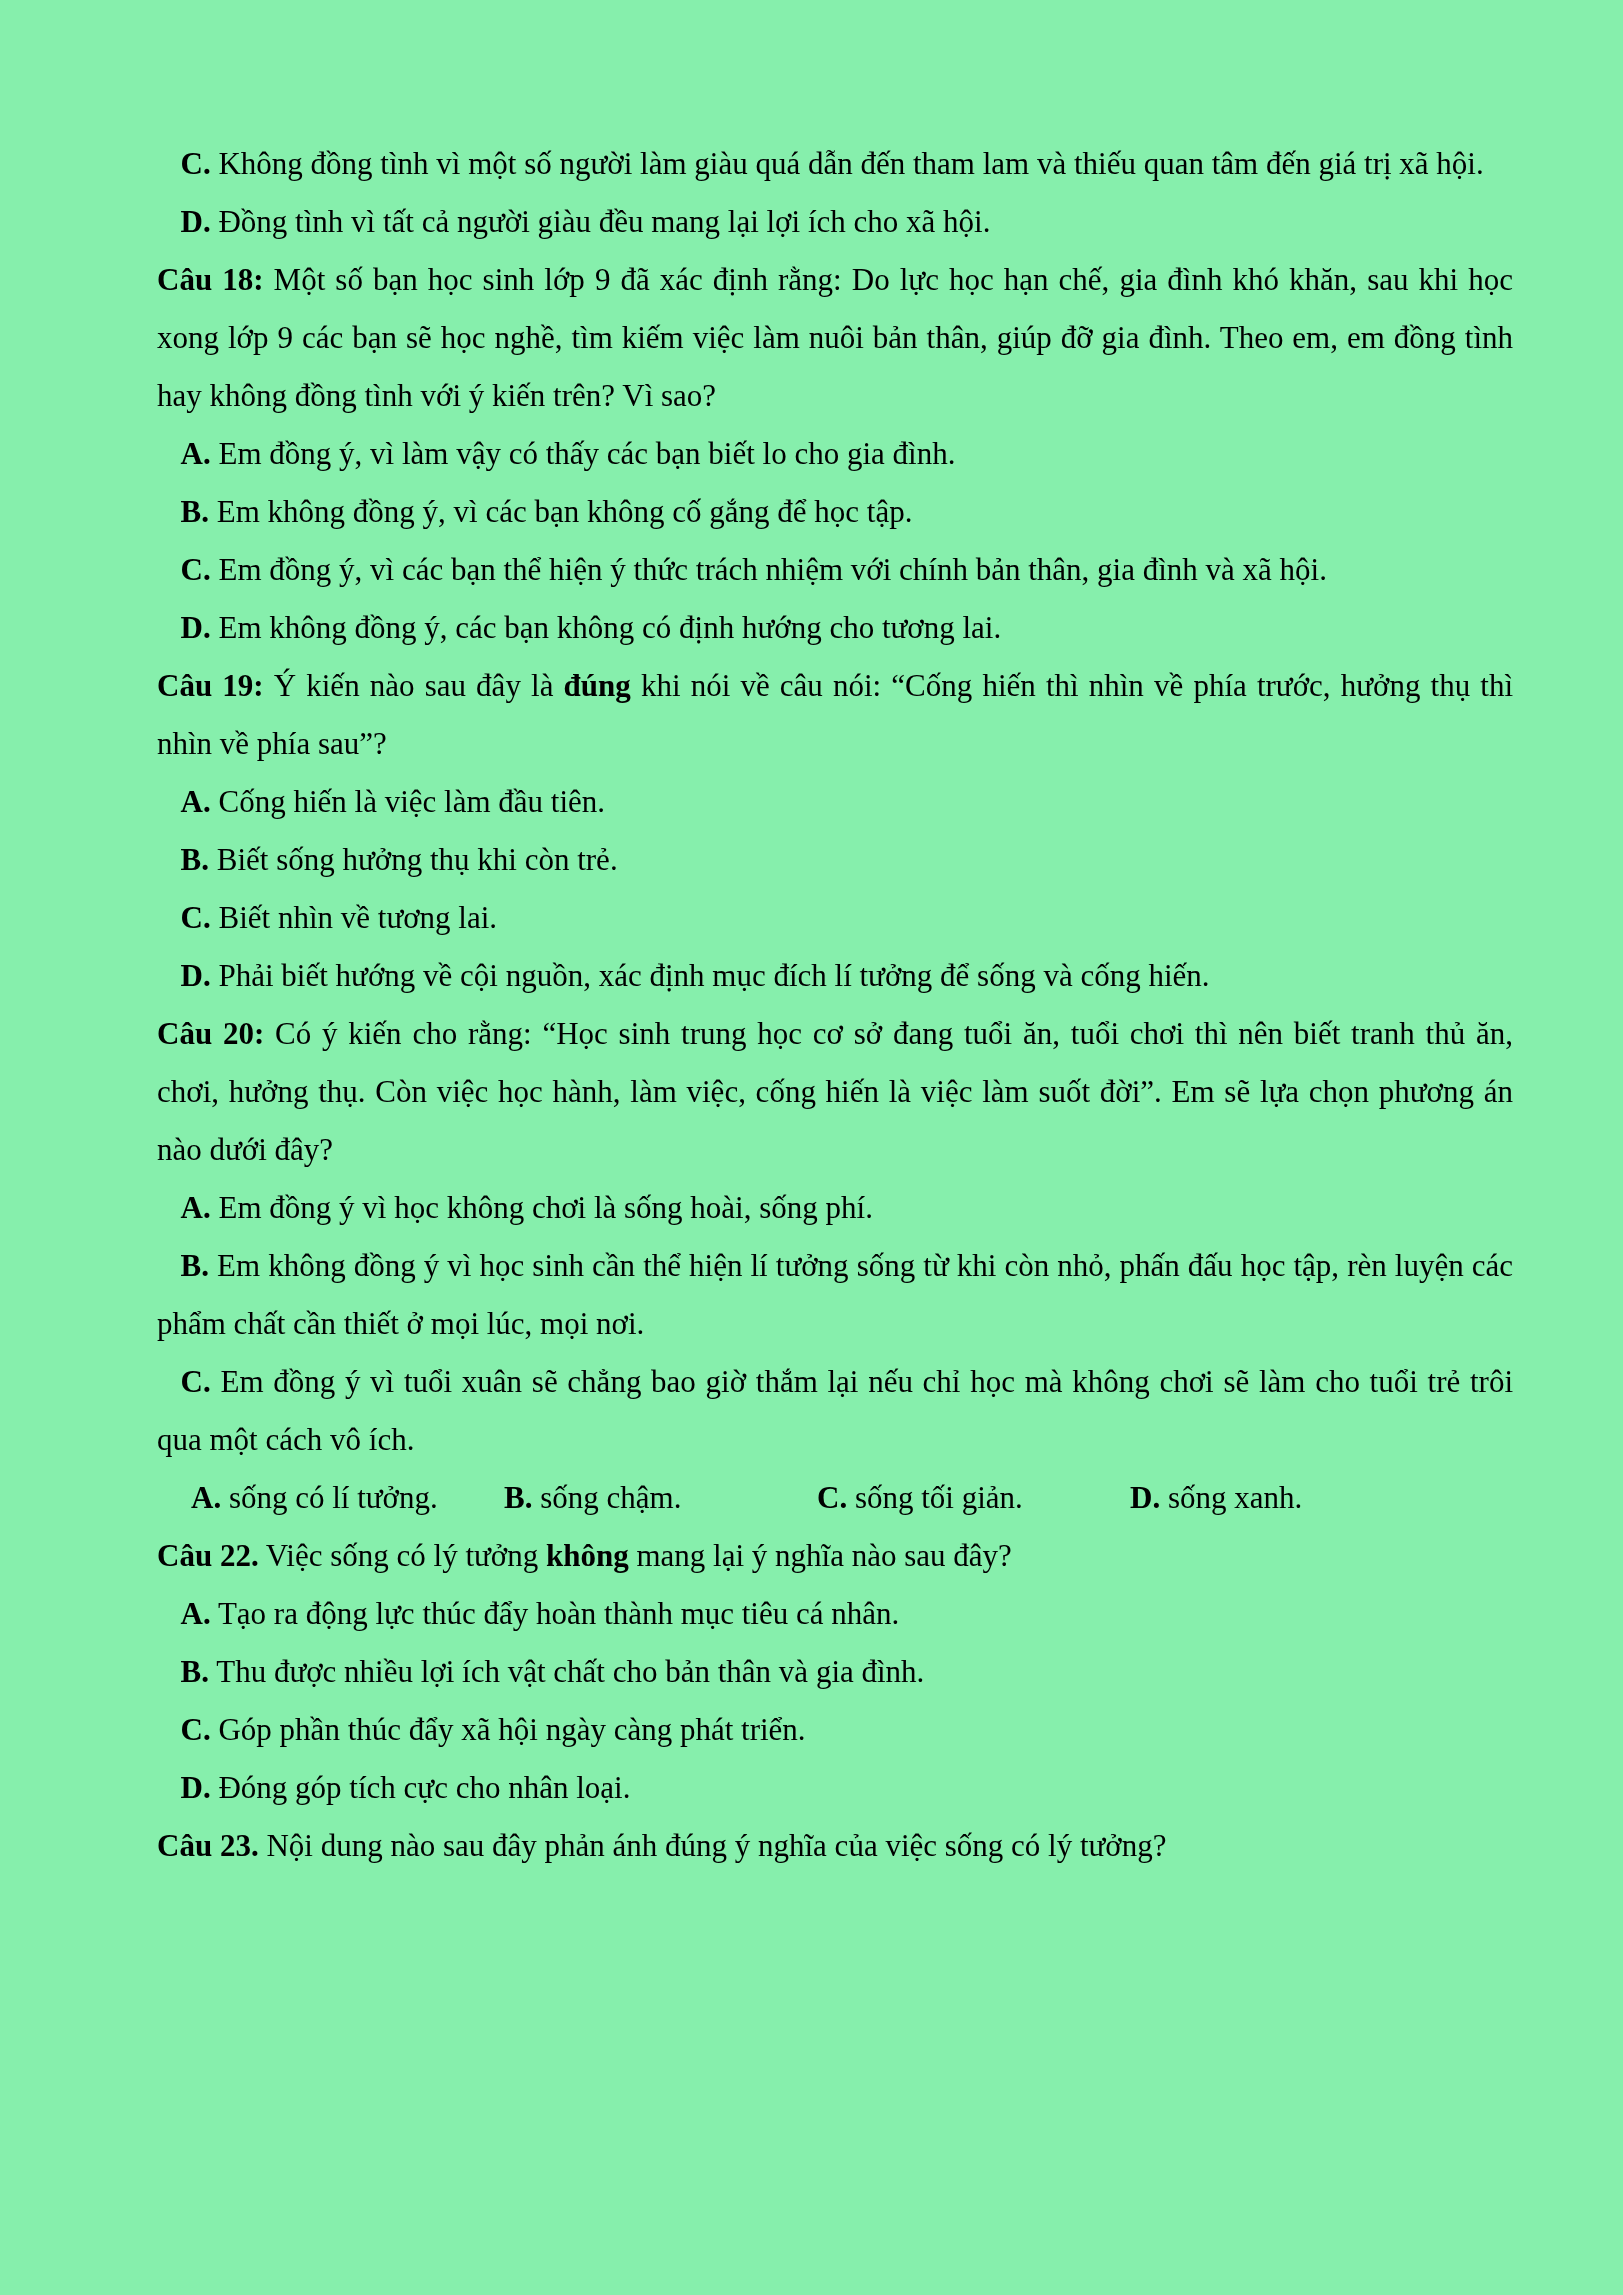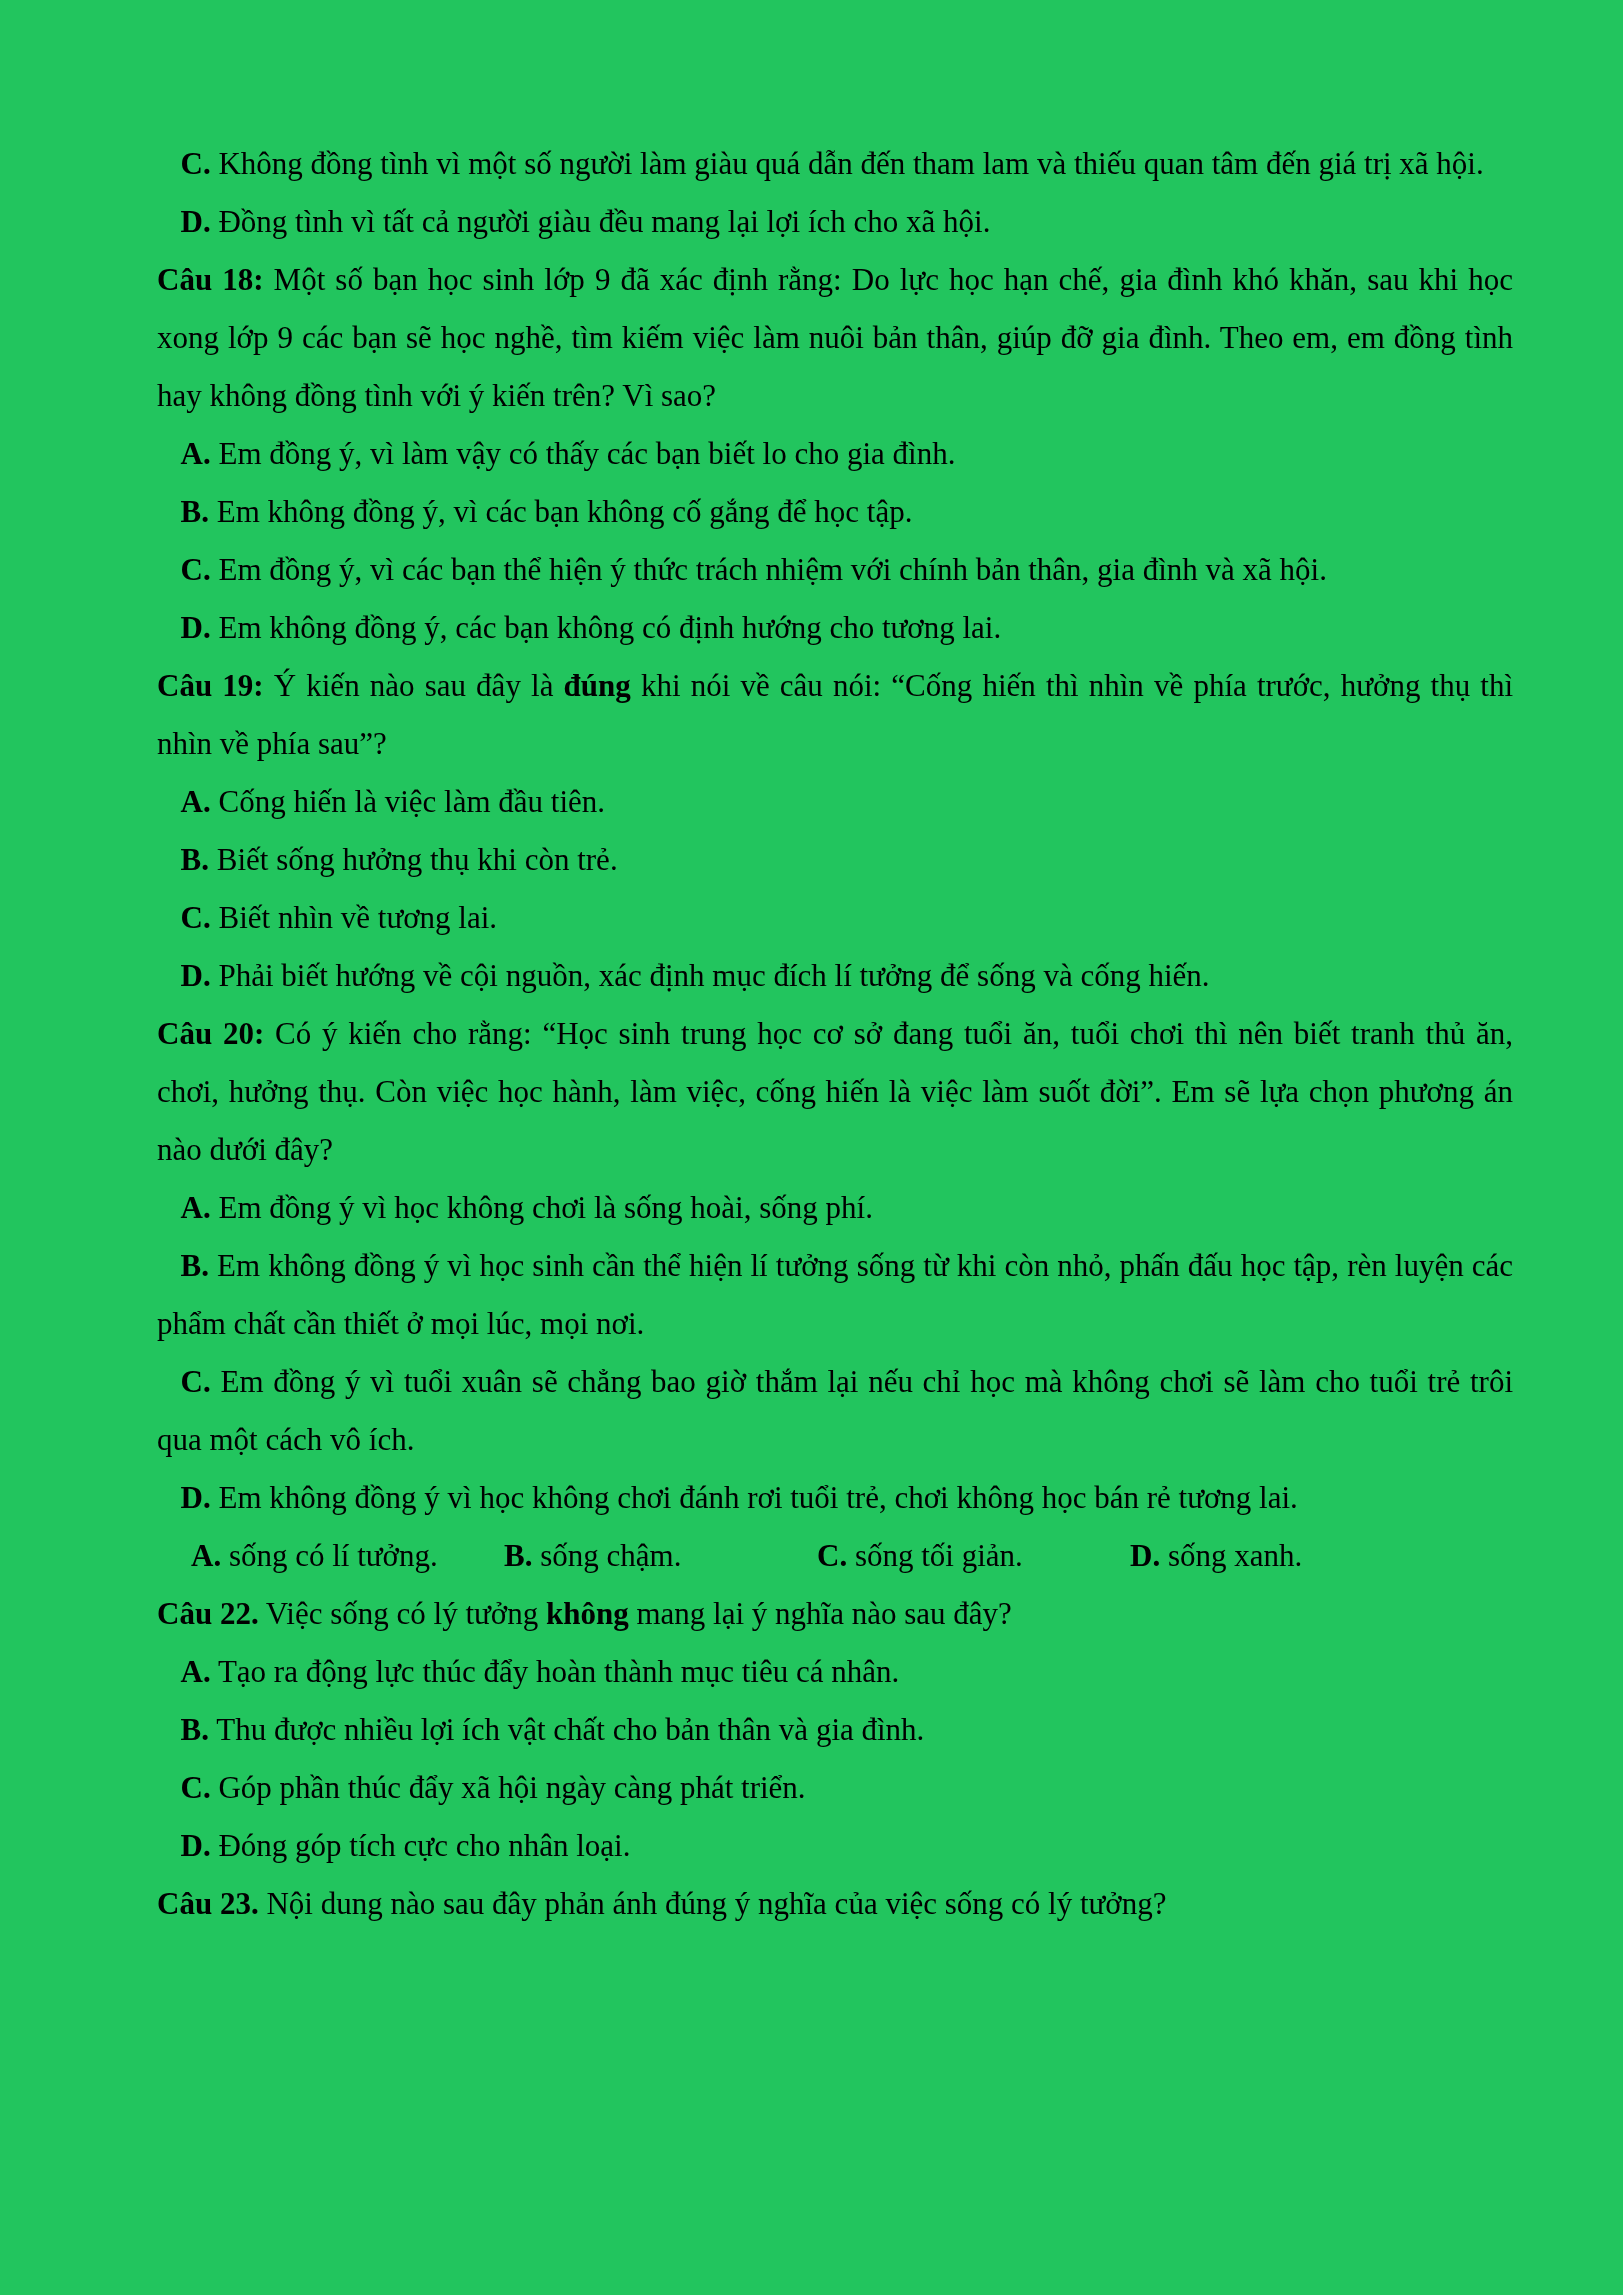--- a/index.html
+++ b/index.html
@@ -4,21 +4,21 @@
 <style>
   html, body {
     margin: 0;
     padding: 0;
     background: #ffffff;
   }
   .page {
     position: relative;
     width: 1623px;
     height: 2295px;
-    background: #22c55e;
+    background: #86efac;
     box-sizing: border-box;
     padding: 135px 110px 79px 157px;
     font-family: "Liberation Serif", "DejaVu Serif", serif;
     color: #000000;
     overflow: hidden;
   }
   .doc-body p {
     margin: 0;
     font-size: 31px;
     line-height: 58px;
@@ -54,21 +54,20 @@
       <p class="option"><span class="b">D.</span><span> Em không đồng ý, các bạn không có định hướng cho tương lai.</span></p>
       <p class="question"><span class="b">Câu 19:</span><span> Ý kiến nào sau đây là </span><span class="b">đúng</span><span> khi nói về câu nói: “Cống hiến thì nhìn về phía trước, hưởng thụ thì nhìn về phía sau”?</span></p>
       <p class="option"><span class="b">A.</span><span> Cống hiến là việc làm đầu tiên.</span></p>
       <p class="option"><span class="b">B.</span><span> Biết sống hưởng thụ khi còn trẻ.</span></p>
       <p class="option"><span class="b">C.</span><span> Biết nhìn về tương lai.</span></p>
       <p class="option"><span class="b">D.</span><span> Phải biết hướng về cội nguồn, xác định mục đích lí tưởng để sống và cống hiến.</span></p>
       <p class="question"><span class="b">Câu 20:</span><span> Có ý kiến cho rằng: “Học sinh trung học cơ sở đang tuổi ăn, tuổi chơi thì nên biết tranh thủ ăn, chơi, hưởng thụ. Còn việc học hành, làm việc, cống hiến là việc làm suốt đời”. Em sẽ lựa chọn phương án nào dưới đây?</span></p>
       <p class="option"><span class="b">A.</span><span> Em đồng ý vì học không chơi là sống hoài, sống phí.</span></p>
       <p class="option"><span class="b">B.</span><span> Em không đồng ý vì học sinh cần thể hiện lí tưởng sống từ khi còn nhỏ, phấn đấu học tập, rèn luyện các phẩm chất cần thiết ở mọi lúc, mọi nơi.</span></p>
       <p class="option"><span class="b">C.</span><span> Em đồng ý vì tuổi xuân sẽ chẳng bao giờ thắm lại nếu chỉ học mà không chơi sẽ làm cho tuổi trẻ trôi qua một cách vô ích.</span></p>
-      <p class="option"><span class="b">D.</span><span> Em không đồng ý vì học không chơi đánh rơi tuổi trẻ, chơi không học bán rẻ tương lai.</span></p>
       <p class="answer-row">
         <span class="opt"><span class="b">A.</span><span> sống có lí tưởng.</span></span>
         <span class="opt"><span class="b">B.</span><span> sống chậm.</span></span>
         <span class="opt"><span class="b">C.</span><span> sống tối giản.</span></span>
         <span class="opt"><span class="b">D.</span><span> sống xanh.</span></span>
       </p>
       <p class="question"><span class="b">Câu 22.</span><span> Việc sống có lý tưởng </span><span class="b">không</span><span> mang lại ý nghĩa nào sau đây?</span></p>
       <p class="option"><span class="b">A.</span><span> Tạo ra động lực thúc đẩy hoàn thành mục tiêu cá nhân.</span></p>
       <p class="option"><span class="b">B.</span><span> Thu được nhiều lợi ích vật chất cho bản thân và gia đình.</span></p>
       <p class="option"><span class="b">C.</span><span> Góp phần thúc đẩy xã hội ngày càng phát triển.</span></p>

